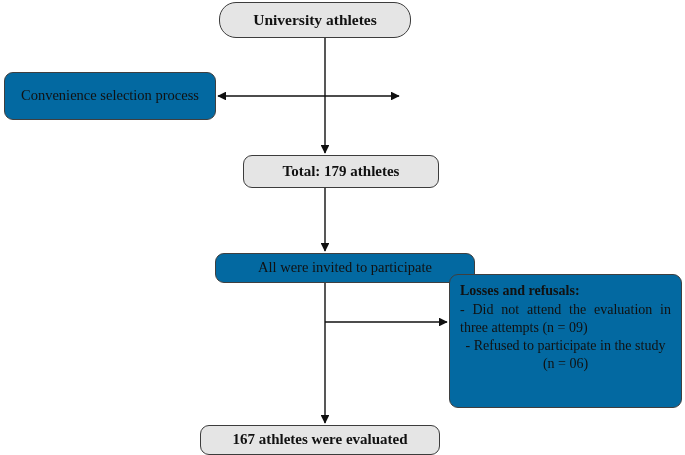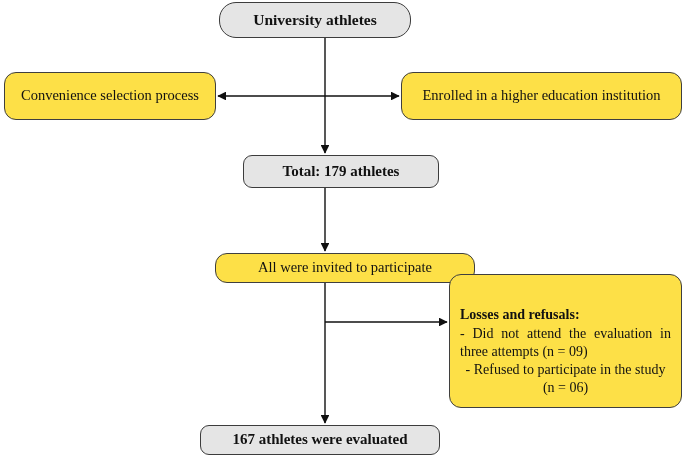--- a/index.html
+++ b/index.html
@@ -27,23 +27,22 @@
     line-height: 1.18;
     text-align: center;
     padding: 2px 6px;
   }
   .node.gray {
     background: #e5e5e5;
     border-color: #3c3c3c;
     font-weight: bold;
   }
   .node.white {
-    background: #fde047;
+    background: #0369a1;
     border-color: #3f3f3f;
-    border-radius: 12px;
   }
 
   
   #node-university   { left: 219px; top: 2px;   width: 192px; height: 36px;  font-size: 15.5px; border-radius: 17px; }
   #node-convenience  { left: 4px;   top: 72px;  width: 212px; height: 48px;  font-size: 14.5px; }
   #node-enrolled     { left: 401px; top: 72px;  width: 281px; height: 48px;  font-size: 14.5px; }
   #node-total        { left: 243px; top: 155px; width: 196px; height: 33px;  font-size: 15px; }
   #node-invited      { left: 215px; top: 253px; width: 260px; height: 30px;  font-size: 14.5px; }
   #node-losses       { left: 449px; top: 274px; width: 233px; height: 134px; font-size: 14px; }
   #node-evaluated    { left: 200px; top: 425px; width: 240px; height: 30px;  font-size: 15px; }
@@ -52,21 +51,20 @@
   #node-losses {
     display: block;
     text-align: left;
     padding: 7px 10px 6px 10px;
     line-height: 1.28;
   }
   #node-losses .lh {
     font-weight: bold;
     display: block;
     margin-bottom: 1px;
-    margin-top: 24px;
   }
   #node-losses .li {
     display: block;
     text-align: justify;
     text-justify: inter-word;
   }
   #node-losses .li.last { text-align: center; }
 
   
   #wires {
@@ -102,23 +100,20 @@
   </svg>
 
   <div class="node gray" id="node-university">
     <span>University athletes</span>
   </div>
 
   <div class="node white" id="node-convenience">
     <span>Convenience selection process</span>
   </div>
 
-  <div class="node white" id="node-enrolled">
-    <span>Enrolled in a higher education institution</span>
-  </div>
 
   <div class="node gray" id="node-total">
     <span>Total: 179 athletes</span>
   </div>
 
   <div class="node white" id="node-invited">
     <span>All were invited to participate</span>
   </div>
 
   <div class="node white" id="node-losses">

